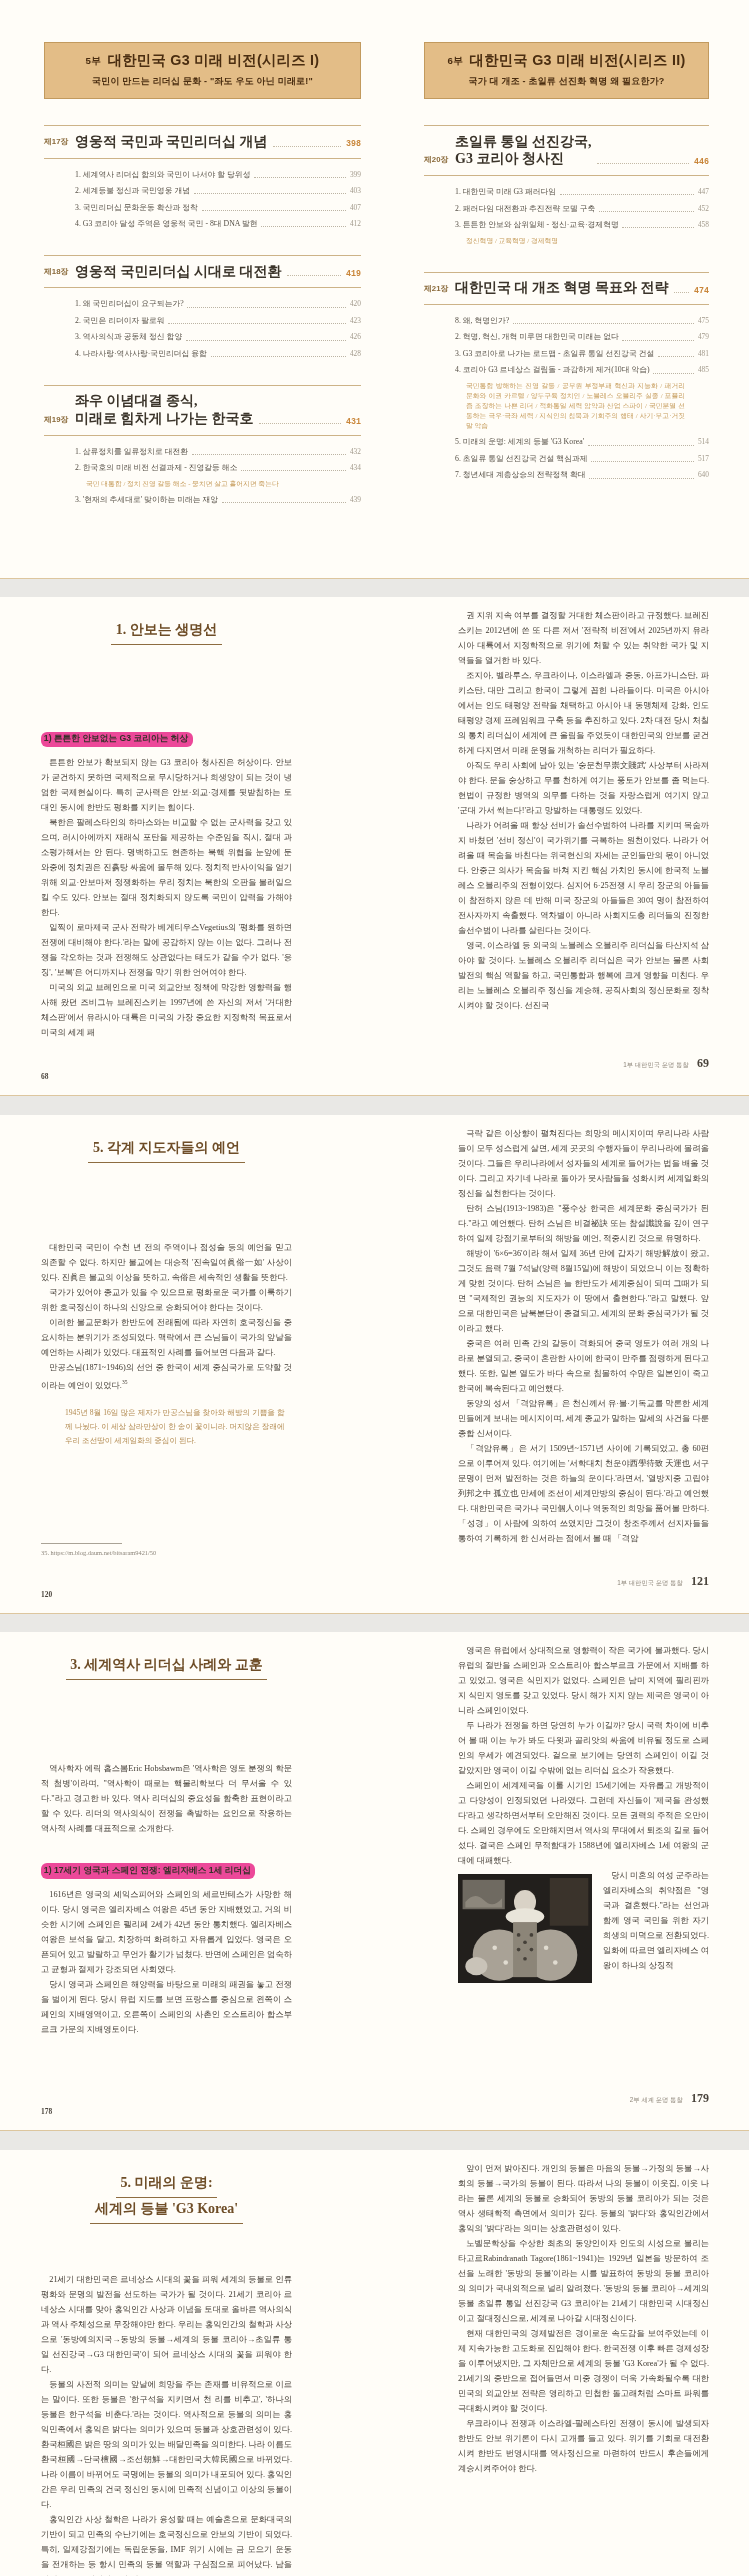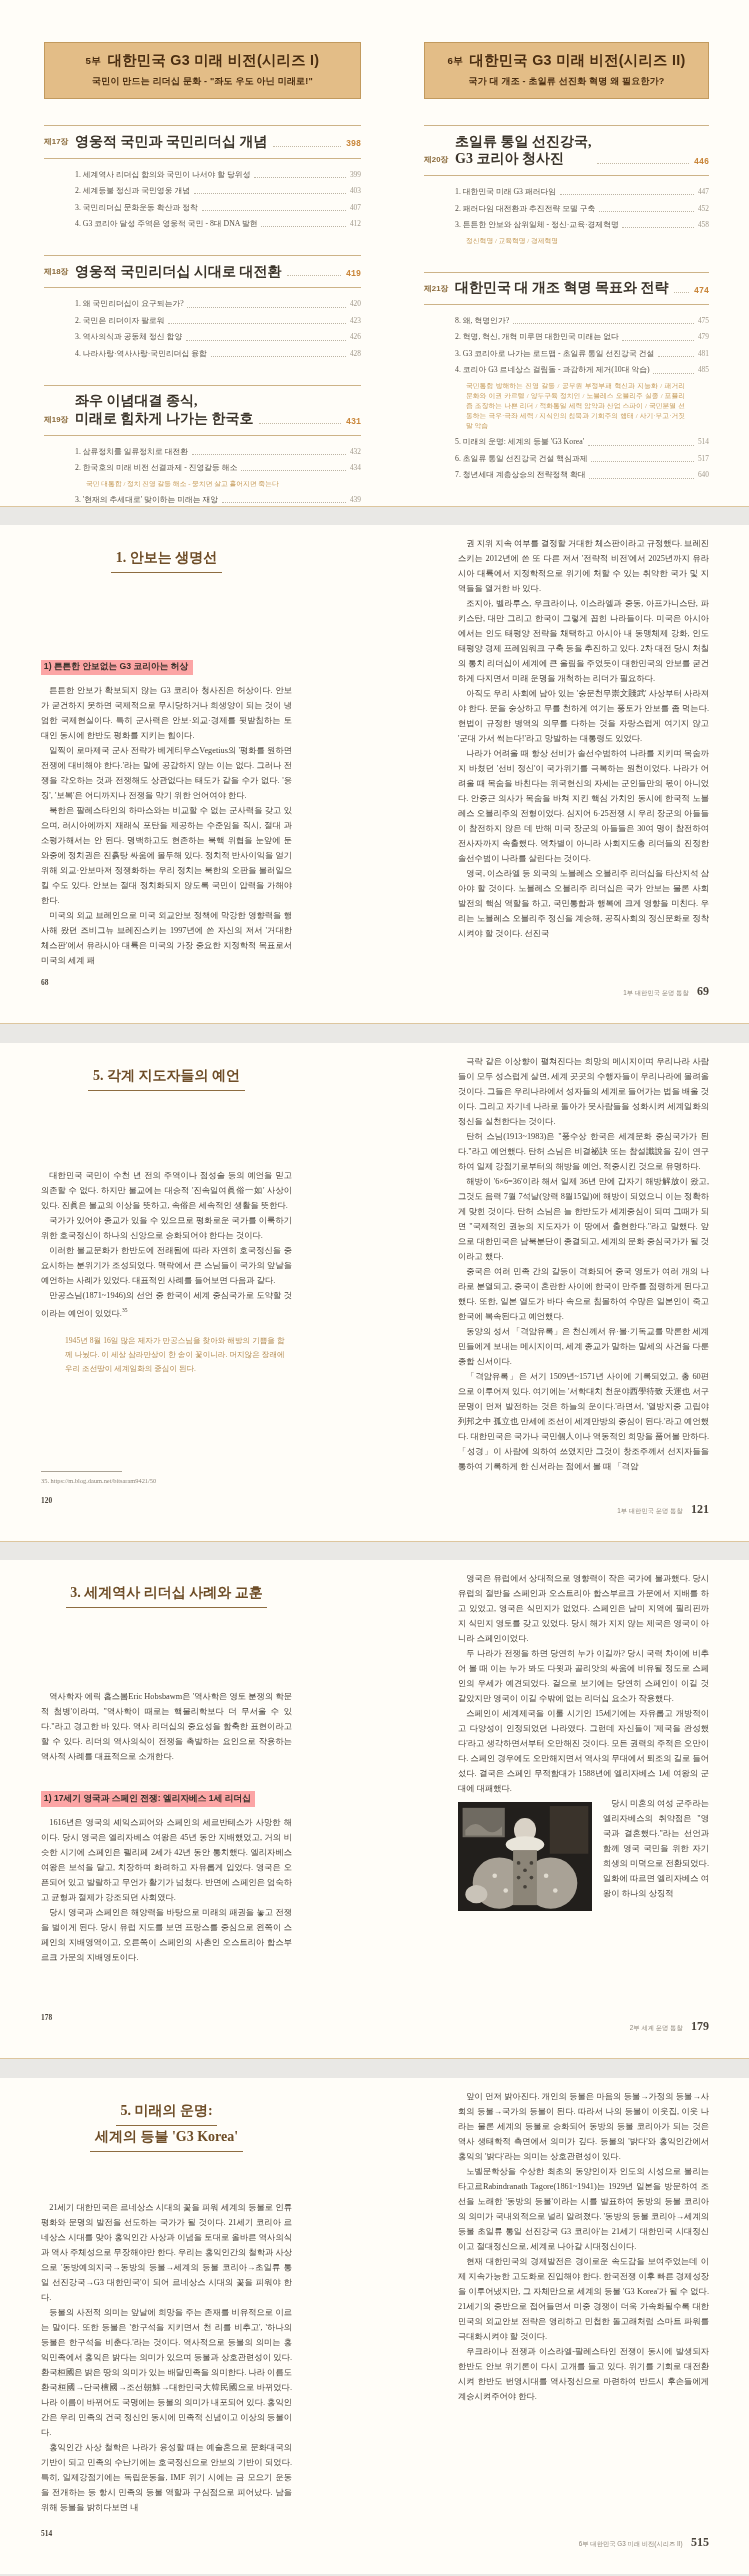--- a/index.html
+++ b/index.html
@@ -13,21 +13,21 @@
     position:relative;
     width:750px;
     background:#fffdf8;
     overflow:hidden;
     border-bottom:1.8px solid #ddc69e;
     box-sizing:border-box;
     margin-bottom:18.4px;
     display:flex;
   }
   .spread.last{border-bottom:none;margin-bottom:0;}
-  .s-toc{height:507px;}
+  .s-toc{height:579px;}
   .s-body{height:499px;}
   .s-body.last{height:496px;}
   .page{position:relative;width:375px;height:100%;box-sizing:border-box;}
 
   
   .toc-left{padding:42px 14px 0 44px;}
   .toc-right{padding:42px 41px 0 49px;}
   .part-box{
     background:#e3bd87;
     border:0.9px solid #c29a5e;
@@ -75,40 +75,40 @@
   .body-left{padding:24px 83px 0 41px;}
   .body-right{padding:11px 41px 0 83px;}
   .body-title{margin:0;text-align:center;font-size:14px;font-weight:700;color:#6e4d27;}
   .body-title .tl{display:inline-block;border-bottom:0.9px solid #8d6c40;padding:0 4.6px 4.6px;line-height:18.4px;}
   .body-title .tl2{display:inline-block;border-bottom:0.9px solid #8d6c40;padding:0 4.6px 4.6px;line-height:18.4px;margin-top:2.8px;}
   .mb-s2{margin-bottom:83px;} .mb-s3{margin-bottom:77px;} .mb-s4{margin-bottom:81px;} .mb-s5{margin-bottom:48px;}
   .hl-heading{
     display:inline-block;
     font-family:"Liberation Sans","DejaVu Sans",sans-serif;
     font-weight:700;font-size:8.7px;color:#37312a;
-    background:#fca5a5;padding:1.8px 4.6px 1.8px 2.8px;margin:0 0 8.3px;
+    background:#ec4899;padding:1.8px 4.6px 1.8px 2.8px;margin:0 0 8.3px;border-radius:6px;
   }
   p.bp{
     margin:0;text-indent:1em;
     font-size:8.3px;line-height:15px;
     text-align:justify;word-break:break-all;
     color:#403a32;
   }
   .quote{
     margin:13px 7.4px 0 24px;
     color:#b28a50;font-size:7.6px;line-height:14.3px;
     text-align:justify;word-break:break-all;
   }
   .footnote{
     position:absolute;left:41px;bottom:57px;
     font-size:6.4px;color:#8d867b;
   }
   .footnote .fn-rule{width:81px;border-top:0.9px solid #aaa396;margin-bottom:4.6px;}
   sup.fn-ref{font-size:5.5px;color:#403a32;}
-  .pf-left{position:absolute;left:41px;bottom:36px;font-size:7.4px;font-weight:700;color:#4a443c;}
+  .pf-left{position:absolute;left:41px;bottom:14px;font-size:7.4px;font-weight:700;color:#4a443c;}
   .pf-right{position:absolute;right:41px;bottom:24px;text-align:right;white-space:nowrap;}
   .pf-right .f-label{
     color:#8d8579;font-size:6.3px;margin-right:8.3px;
     font-family:"Liberation Sans","DejaVu Sans",sans-serif;
   }
   .pf-right .f-num{font-weight:700;color:#4a443c;font-size:12px;}
   .portrait{
     float:left;width:134px;height:109px;margin:5.5px 11px 1.8px 0;
     background:#1d1c1a;
   }
@@ -311,22 +311,22 @@
       </div>
     </div>
   </div>
 </section>
 
 <section class="spread s-body">
   <div class="page body-left">
     <h2 class="body-title mb-s2"><span class="tl">1. 안보는 생명선</span></h2>
     <div class="hl-heading">1) 튼튼한 안보없는 G3 코리아는 허상</div>
     <p class="bp">튼튼한 안보가 확보되지 않는 G3 코리아 청사진은 허상이다. 안보가 굳건하지 못하면 국제적으로 무시당하거나 희생양이 되는 것이 냉엄한 국제현실이다. 특히 군사력은 안보·외교·경제를 뒷받침하는 토대인 동시에 한반도 평화를 지키는 힘이다.</p>
+    <p class="bp">북한은 팔레스타인의 하마스와는 비교할 수 없는 군사력을 갖고 있으며, 러시아에까지 재래식 포탄을 제공하는 수준임을 직시, 절대 과소평가해서는 안 된다. 명백하고도 현존하는 북핵 위협을 눈앞에 둔 와중에 정치권은 진흙탕 싸움에 몰두해 있다. 정치적 반사이익을 얻기 위해 외교·안보마저 정쟁화하는 우리 정치는 북한의 오판을 불러일으킬 수도 있다. 안보는 절대 정치화되지 않도록 국민이 압력을 가해야 한다.</p>
     <p class="bp">일찍이 로마제국 군사 전략가 베게티우스Vegetius의 '평화를 원하면 전쟁에 대비해야 한다.'라는 말에 공감하지 않는 이는 없다. 그러나 전쟁을 각오하는 것과 전쟁해도 상관없다는 태도가 같을 수가 없다. '응징', '보복'은 어디까지나 전쟁을 막기 위한 언어여야 한다.</p>
-    <p class="bp">북한은 팔레스타인의 하마스와는 비교할 수 없는 군사력을 갖고 있으며, 러시아에까지 재래식 포탄을 제공하는 수준임을 직시, 절대 과소평가해서는 안 된다. 명백하고도 현존하는 북핵 위협을 눈앞에 둔 와중에 정치권은 진흙탕 싸움에 몰두해 있다. 정치적 반사이익을 얻기 위해 외교·안보마저 정쟁화하는 우리 정치는 북한의 오판을 불러일으킬 수도 있다. 안보는 절대 정치화되지 않도록 국민이 압력을 가해야 한다.</p>
     <p class="bp">미국의 외교 브레인으로 미국 외교안보 정책에 막강한 영향력을 행사해 왔던 즈비그뉴 브레진스키는 1997년에 쓴 자신의 저서 '거대한 체스판'에서 유라시아 대륙은 미국의 가장 중요한 지정학적 목표로서 미국의 세계 패</p>
     <div class="pf-left">68</div>
   </div>
   <div class="page body-right">
     <p class="bp">권 지위 지속 여부를 결정할 거대한 체스판이라고 규정했다. 브레진스키는 2012년에 쓴 또 다른 저서 '전략적 비전'에서 2025년까지 유라시아 대륙에서 지정학적으로 위기에 처할 수 있는 취약한 국가 및 지역들을 열거한 바 있다.</p>
     <p class="bp">조지아, 벨라루스, 우크라이나, 이스라엘과 중동, 아프가니스탄, 파키스탄, 대만 그리고 한국이 그렇게 꼽힌 나라들이다. 미국은 아시아에서는 인도 태평양 전략을 채택하고 아시아 내 동맹체제 강화, 인도 태평양 경제 프레임워크 구축 등을 추진하고 있다. 2차 대전 당시 처칠의 통치 리더십이 세계에 큰 울림을 주었듯이 대한민국의 안보를 굳건하게 다지면서 미래 운명을 개척하는 리더가 필요하다.</p>
     <p class="bp">아직도 우리 사회에 남아 있는 '숭문천무崇文賤武' 사상부터 사라져야 한다. 문을 숭상하고 무를 천하게 여기는 풍토가 안보를 좀 먹는다. 헌법이 규정한 병역의 의무를 다하는 것을 자랑스럽게 여기지 않고 '군대 가서 썩는다!'라고 망발하는 대통령도 있었다.</p>
     <p class="bp">나라가 어려울 때 항상 선비가 솔선수범하여 나라를 지키며 목숨까지 바쳤던 '선비 정신'이 국가위기를 극복하는 원천이었다. 나라가 어려울 때 목숨을 바친다는 위국헌신의 자세는 군인들만의 몫이 아니었다. 안중근 의사가 목숨을 바쳐 지킨 핵심 가치인 동시에 한국적 노블레스 오블리주의 전형이었다. 심지어 6·25전쟁 시 우리 장군의 아들들이 참전하지 않은 데 반해 미국 장군의 아들들은 30여 명이 참전하여 전사자까지 속출했다. 역차별이 아니라 사회지도층 리더들의 진정한 솔선수범이 나라를 살린다는 것이다.</p>
     <p class="bp">영국, 이스라엘 등 외국의 노블레스 오블리주 리더십을 타산지석 삼아야 할 것이다. 노블레스 오블리주 리더십은 국가 안보는 물론 사회 발전의 핵심 역할을 하고, 국민통합과 행복에 크게 영향을 미친다. 우리는 노블레스 오블리주 정신을 계승해, 공직사회의 정신문화로 정착시켜야 할 것이다. 선진국</p>
     <div class="pf-right"><span class="f-label">1부 대한민국 운명 통찰</span><span class="f-num">69</span></div>

